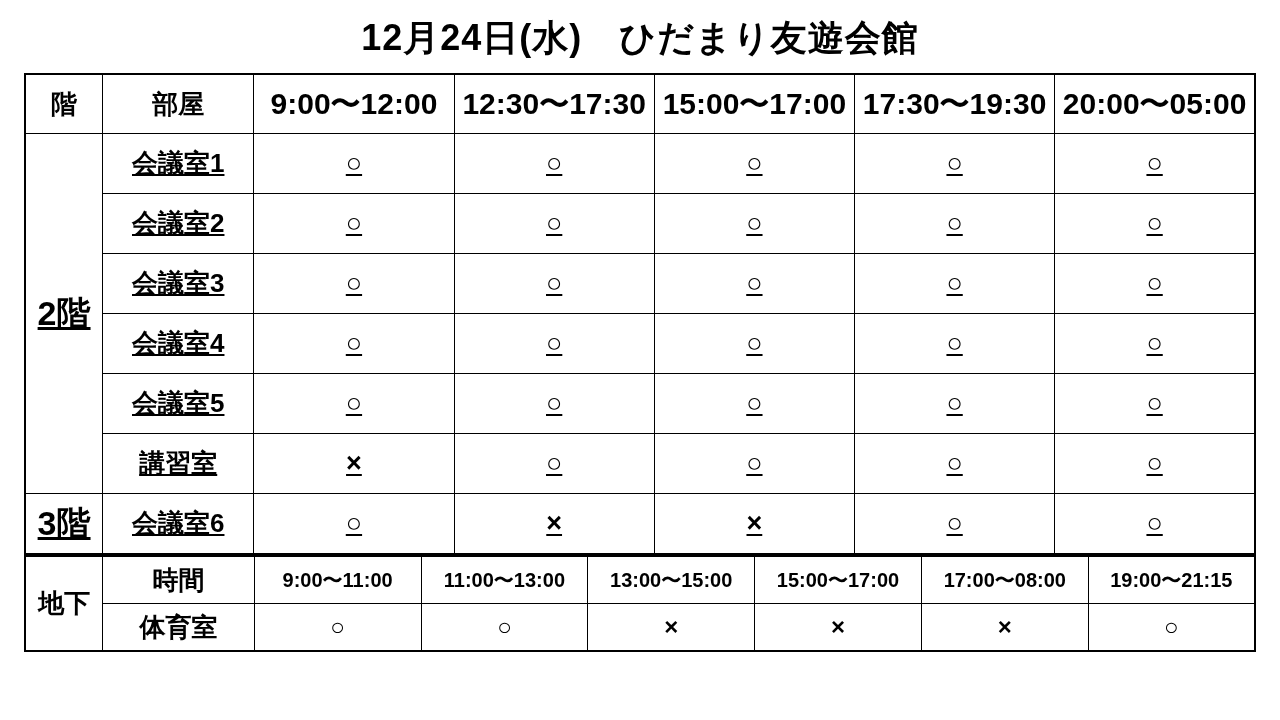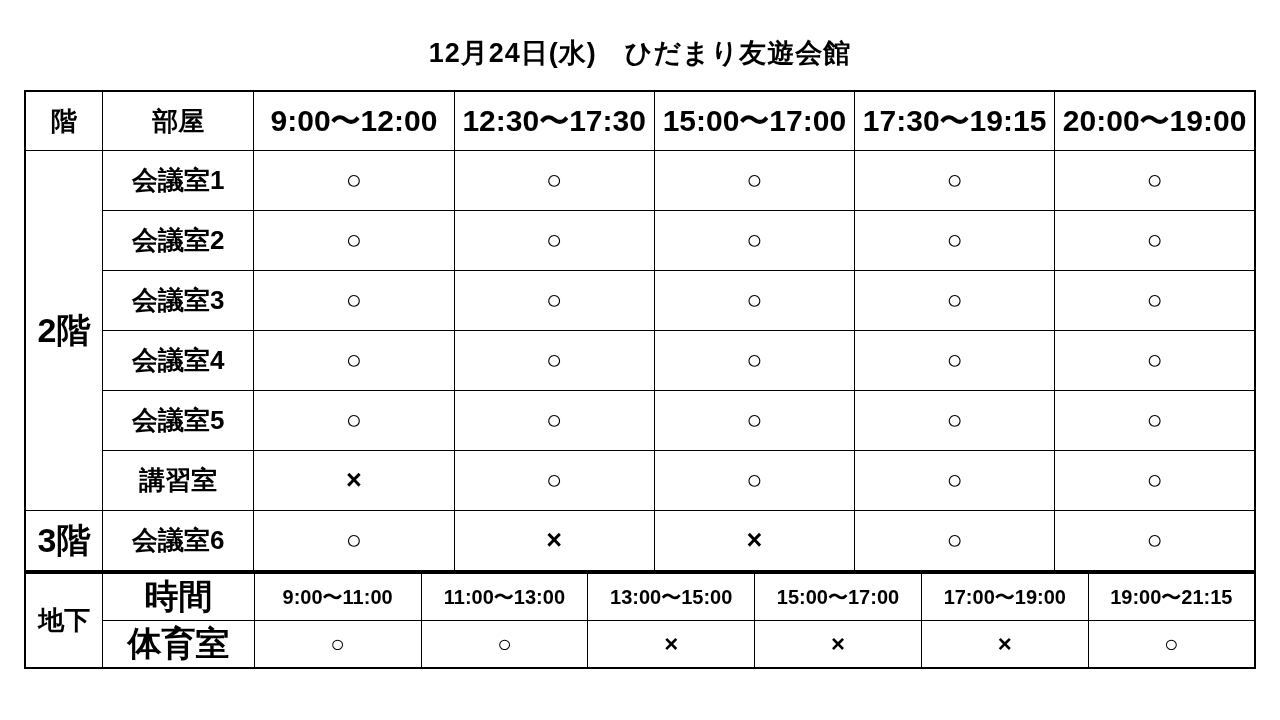--- a/index.html
+++ b/index.html
@@ -15,27 +15,26 @@
     overflow: hidden;
   }
   .page {
     width: 1280px;
     height: 720px;
     position: relative;
     box-sizing: border-box;
   }
   .title {
     text-align: center;
-    font-size: 27px;
+    font-size: 36px;
     font-weight: bold;
     letter-spacing: 1px;
     padding-top: 16px;
-    padding-bottom: 21px;
+    padding-bottom: 14px;
     line-height: 1.2;
-    margin-top: 21px;
   }
   table {
     border-collapse: collapse;
     table-layout: fixed;
   }
   
   .main-table {
     width: 1232px;
     margin: 0 auto;
     border: 2px solid #000;
@@ -49,20 +48,21 @@
   }
   .main-table thead th {
     height: 58px;
     font-size: 26px;
   }
   .main-table .time-head {
     font-size: 30px;
   }
   .main-table tbody td {
     height: 59px;
+    text-decoration: underline;
   }
   .col-floor { width: 76px; }
   .col-room  { width: 148px; }
   .col-slot  { width: 196px; }
 
   .floor-cell {
     font-size: 34px;
   }
   .room-cell {
     font-size: 26px;
@@ -83,21 +83,21 @@
   }
   .sub-table td, .sub-table th {
     border: 1px solid #000;
     text-align: center;
     vertical-align: middle;
     font-weight: bold;
     padding: 0;
     height: 46px;
   }
   .sub-table .sub-floor { width: 76px; font-size: 26px; }
-  .sub-table .sub-room  { width: 148px; font-size: 34px; }
+  .sub-table .sub-room  { width: 148px; font-size: 26px; }
   .sub-table .sub-slot  { width: 163px; font-size: 20px; }
   .sub-table .mark { font-size: 24px; }
 </style>
 </head>
 <body>
 
 <div class="page">
 
   <div class="title">12月24日(水)　ひだまり友遊会館</div>
 
@@ -111,22 +111,22 @@
       <col class="col-slot">
       <col class="col-slot">
     </colgroup>
     <thead>
       <tr>
         <th>階</th>
         <th>部屋</th>
         <th class="time-head">9:00〜12:00</th>
         <th class="time-head">12:30〜17:30</th>
         <th class="time-head">15:00〜17:00</th>
-        <th class="time-head">17:30〜19:15</th>
-        <th class="time-head">20:00〜19:00</th>
+        <th class="time-head">17:30〜19:30</th>
+        <th class="time-head">20:00〜05:00</th>
       </tr>
     </thead>
     <tbody>
       <tr>
         <td class="floor-cell" rowspan="6">2階</td>
         <td class="room-cell">会議室1</td>
         <td class="mark">○</td>
         <td class="mark">○</td>
         <td class="mark">○</td>
         <td class="mark">○</td>
@@ -197,21 +197,21 @@
         <col class="sub-slot">
       </colgroup>
       <tbody>
         <tr>
           <td class="sub-floor" rowspan="2">地下</td>
           <td class="sub-room">時間</td>
           <td class="sub-slot">9:00〜11:00</td>
           <td class="sub-slot">11:00〜13:00</td>
           <td class="sub-slot">13:00〜15:00</td>
           <td class="sub-slot">15:00〜17:00</td>
-          <td class="sub-slot">17:00〜19:00</td>
+          <td class="sub-slot">17:00〜08:00</td>
           <td class="sub-slot">19:00〜21:15</td>
         </tr>
         <tr>
           <td class="sub-room">体育室</td>
           <td class="mark">○</td>
           <td class="mark">○</td>
           <td class="mark">×</td>
           <td class="mark">×</td>
           <td class="mark">×</td>
           <td class="mark">○</td>

